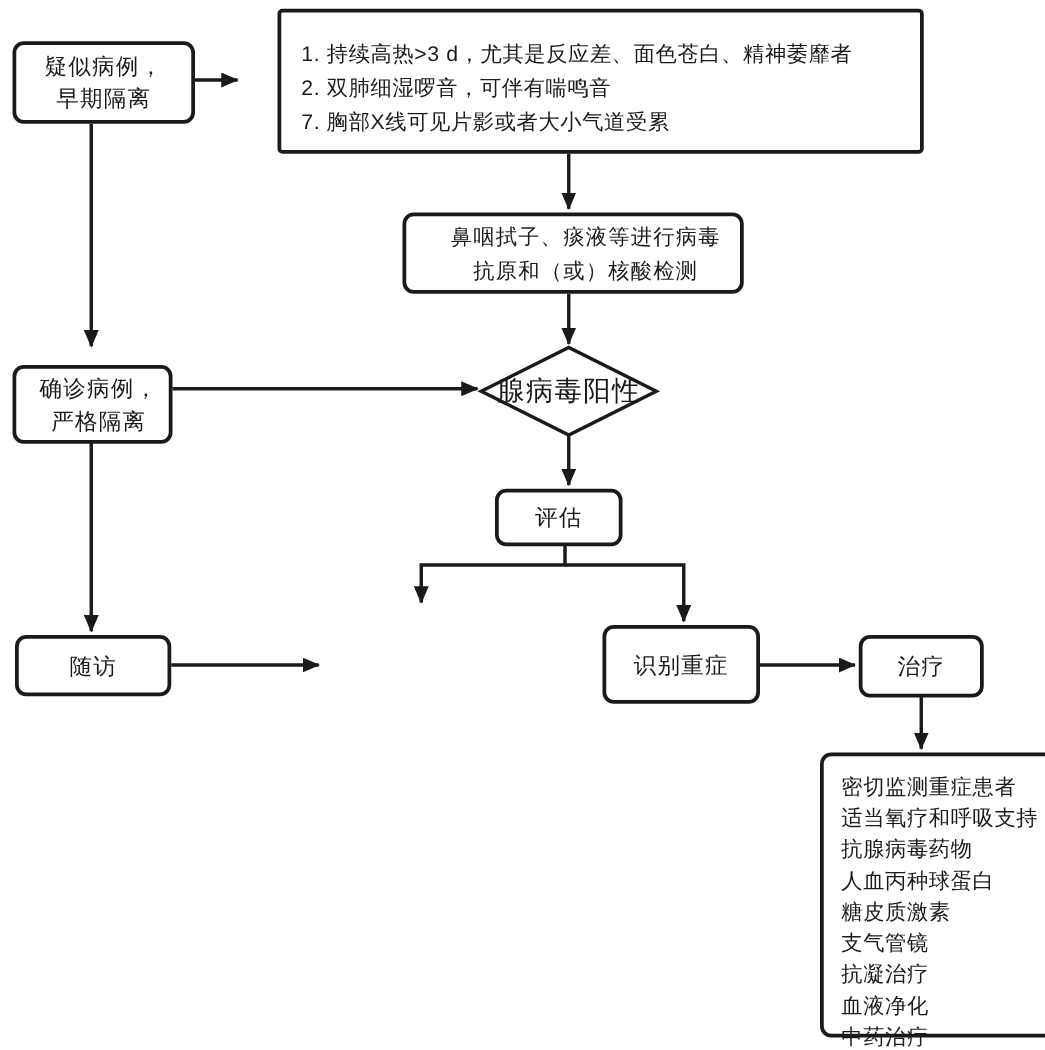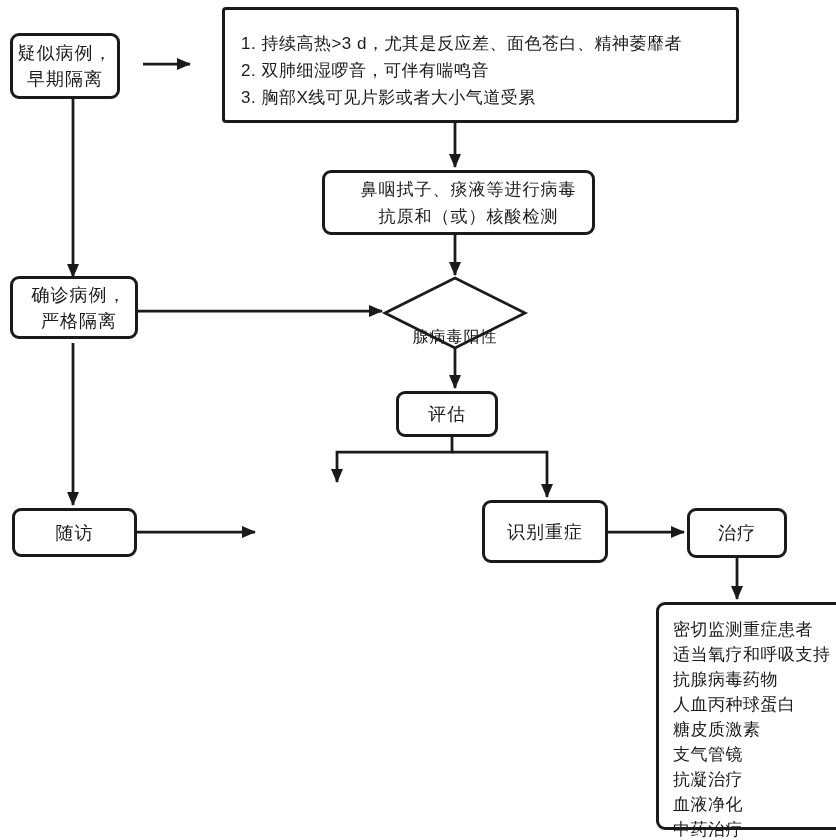--- a/index.html
+++ b/index.html
@@ -28,22 +28,22 @@
     text-align:center;
   }
   .node.square{border-radius:4px;}
   .node .ln{white-space:nowrap;}
   .node.left-align{align-items:flex-start;justify-content:flex-start;text-align:left;margin-left:29px;}
   #node-criteria{padding:20px 8px 0 16px;font-size:17px;line-height:27px;letter-spacing:0.5px;}
   #node-test{font-size:17px;line-height:27px;padding-left:20px;}
   #node-treatment{padding:12px 6px 11px 14px;font-size:17px;line-height:25px;letter-spacing:0.5px;}
   #node-decision{
     position:absolute;left:385px;top:278px;width:140px;height:70px;
-    display:flex;align-items:flex-end;justify-content:center;
-    font-size:16px;letter-spacing:1px;background:transparent;border:none;
+    display:flex;align-items:center;justify-content:center;
+    font-size:22px;letter-spacing:1px;background:transparent;border:none;
   }
 </style>
 </head>
 <body>
 
 <div id="canvas">
 
   <svg id="connectors" viewBox="0 0 836 840" xmlns="http://www.w3.org/2000/svg">
     <defs>
       <marker id="arrow" viewBox="0 0 14 12" refX="13" refY="6" markerWidth="14" markerHeight="12" orient="auto" markerUnits="userSpaceOnUse">
@@ -60,41 +60,41 @@
       <path d="M73,343 L73,505" marker-end="url(#arrow)"></path>
       <path d="M452,435 L452,452 L337,452 L337,482" marker-end="url(#arrow)"></path>
       <path d="M452,452 L547,452 L547,497" marker-end="url(#arrow)"></path>
       <path d="M137,532 L255,532" marker-end="url(#arrow)"></path>
       <path d="M608,532 L684,532" marker-end="url(#arrow)"></path>
       <path d="M737,555 L737,599" marker-end="url(#arrow)"></path>
       <polygon points="385,313 455,278 525,313 455,348" fill="#ffffff"></polygon>
     </g>
   </svg>
 
-  <div class="node" id="node-suspected" style="left:10px;top:33px;width:110px;height:66px;">
+  <div class="node" id="node-suspected" style="left:10px;top:33px;width:146px;height:66px;">
     <div class="ln">疑似病例，</div>
     <div class="ln">早期隔离</div>
   </div>
 
   <div class="node left-align square" id="node-criteria" style="left:193px;top:7px;width:517px;height:116px;">
     <div class="ln">1. 持续高热&gt;3 d，尤其是反应差、面色苍白、精神萎靡者</div>
     <div class="ln">2. 双肺细湿啰音，可伴有喘鸣音</div>
-    <div class="ln">3. 胸部X线可见片影或者大小气道受累</div>
+    <div class="ln">7. 胸部X线可见片影或者大小气道受累</div>
   </div>
 
   <div class="node" id="node-test" style="left:322px;top:170px;width:273px;height:65px;">
     <div class="ln">鼻咽拭子、痰液等进行病毒</div>
     <div class="ln">抗原和（或）核酸检测</div>
   </div>
 
   <div id="node-decision">
     <span>腺病毒阳性</span>
   </div>
 
-  <div class="node" id="node-confirmed" style="left:10px;top:276px;width:128px;height:63px;padding-left:10px;">
+  <div class="node" id="node-confirmed" style="left:10px;top:292px;width:128px;height:63px;padding-left:10px;">
     <div class="ln">确诊病例，</div>
     <div class="ln">严格隔离</div>
   </div>
 
   <div class="node" id="node-evaluate" style="left:396px;top:391px;width:102px;height:46px;">
     <div class="ln">评估</div>
   </div>
 
   <div class="node" id="node-followup" style="left:12px;top:508px;width:125px;height:49px;">
     <div class="ln">随访</div>

